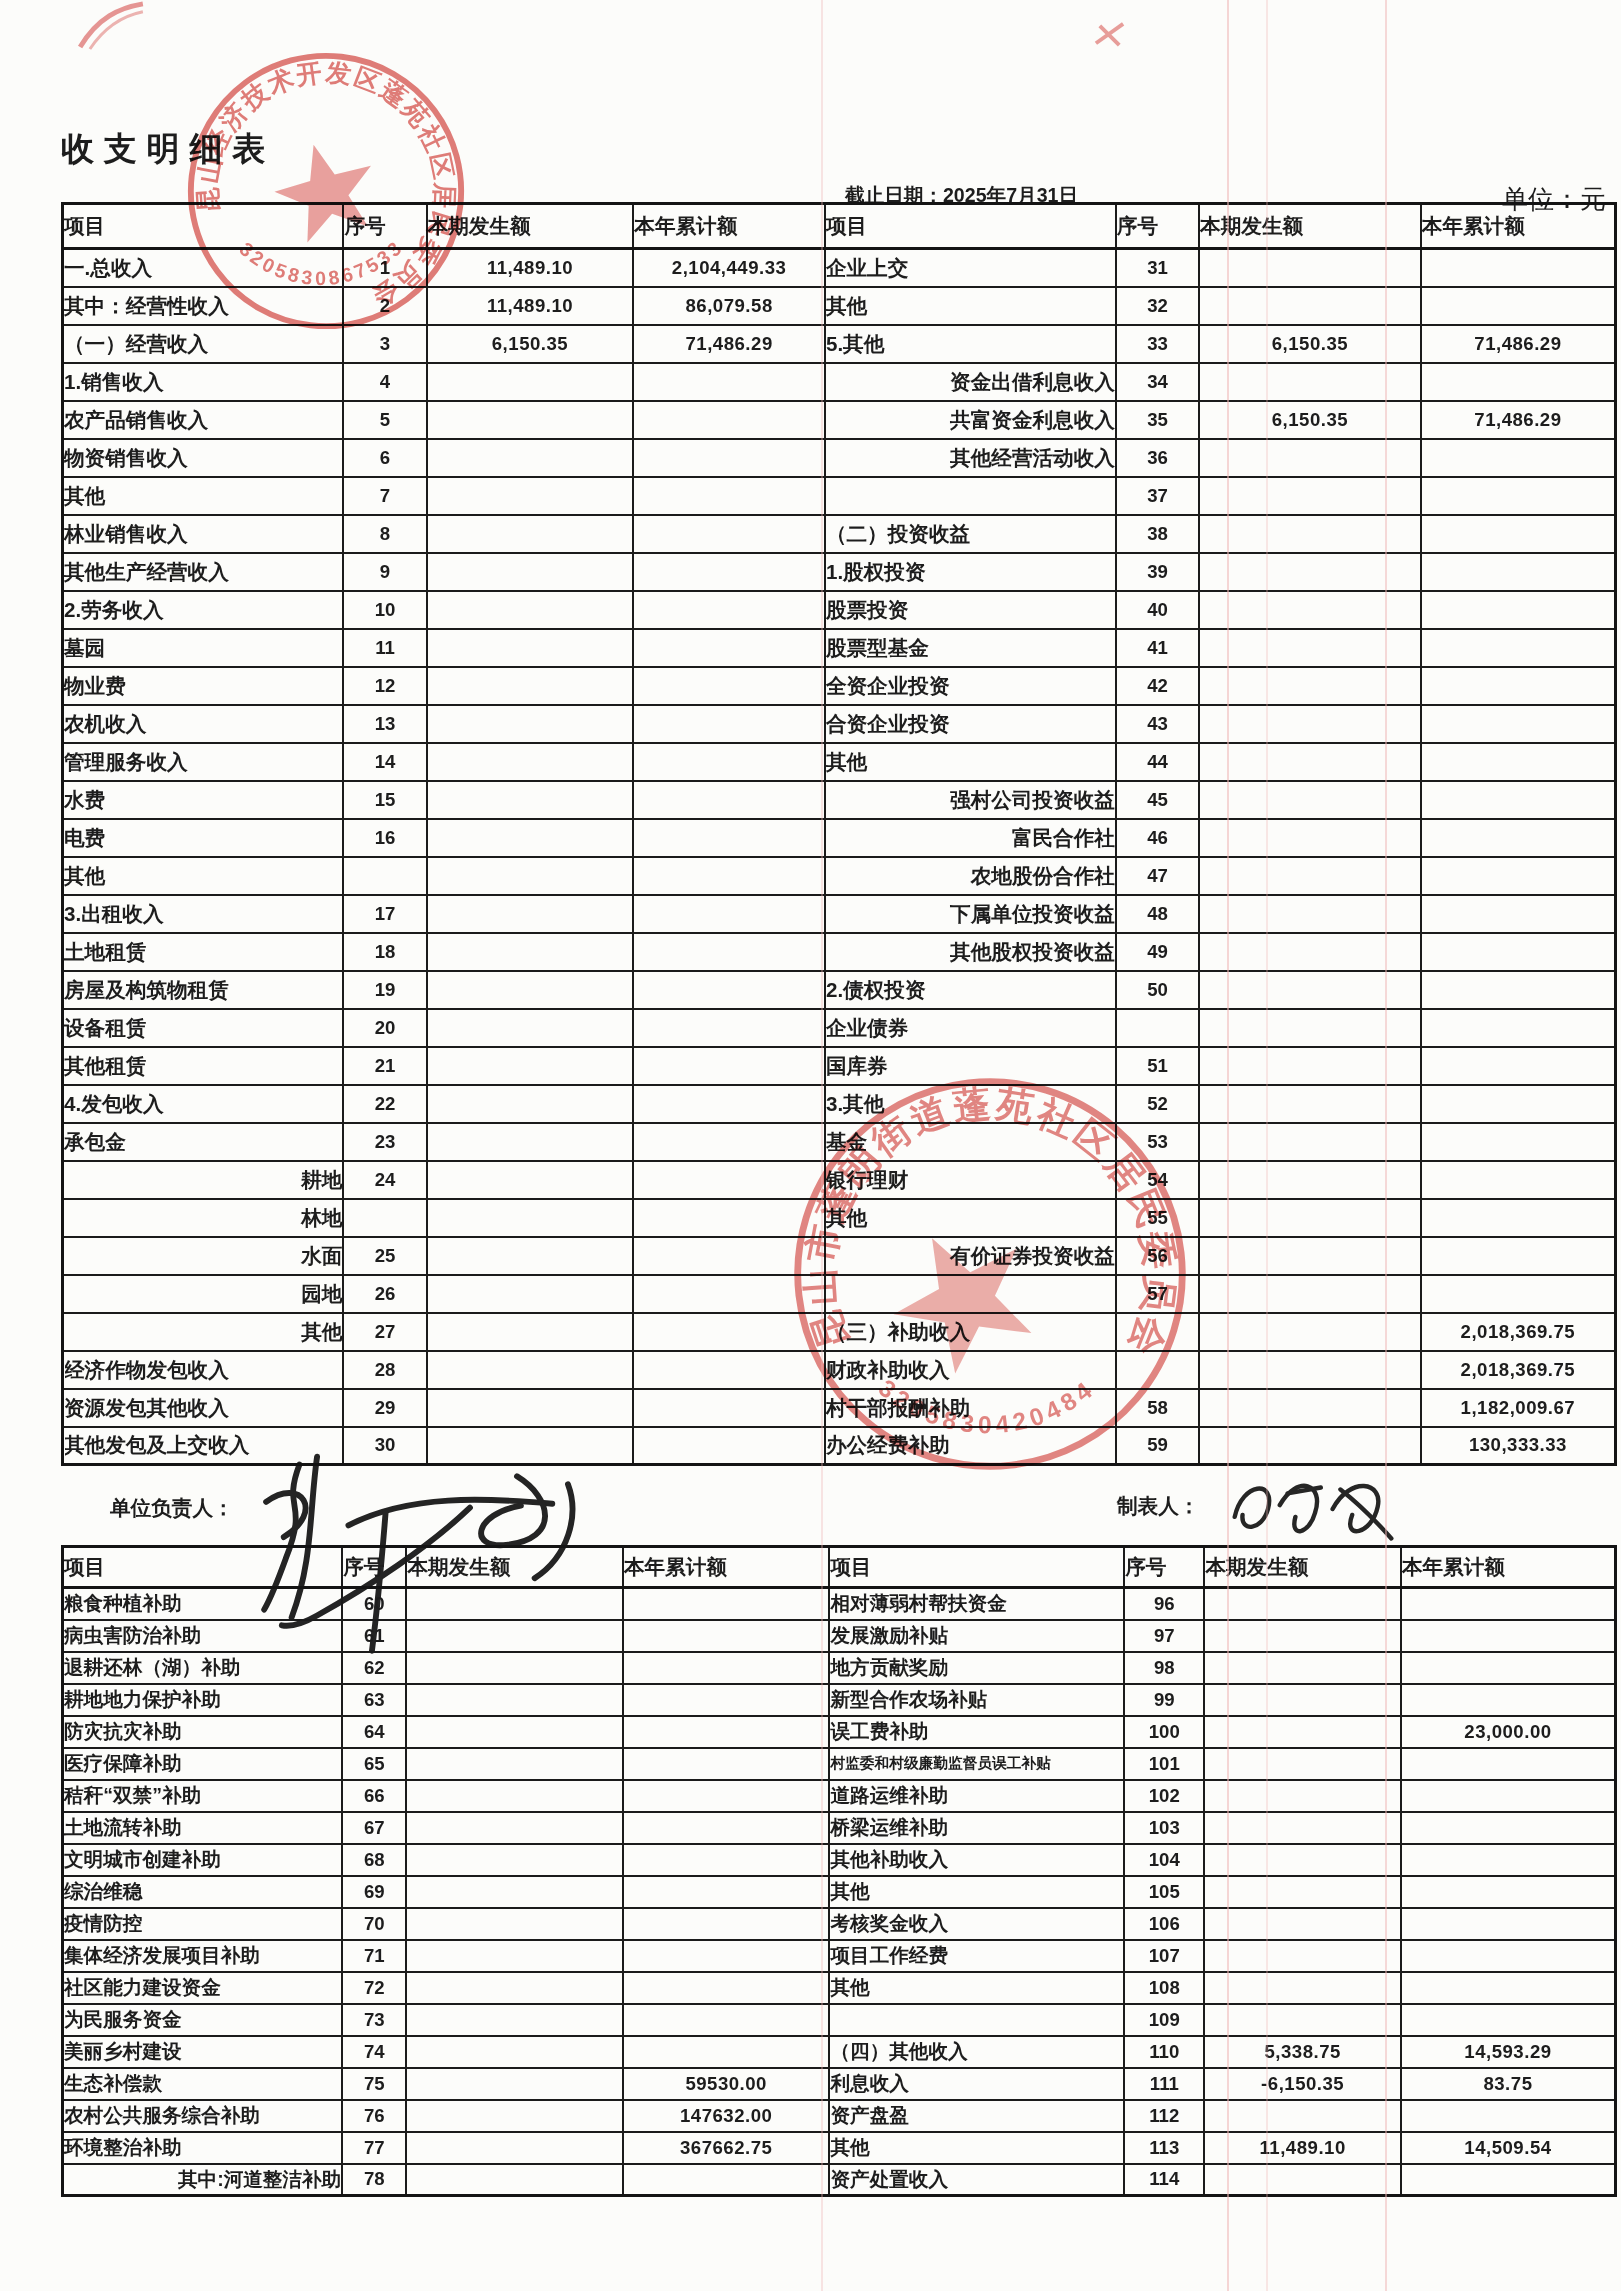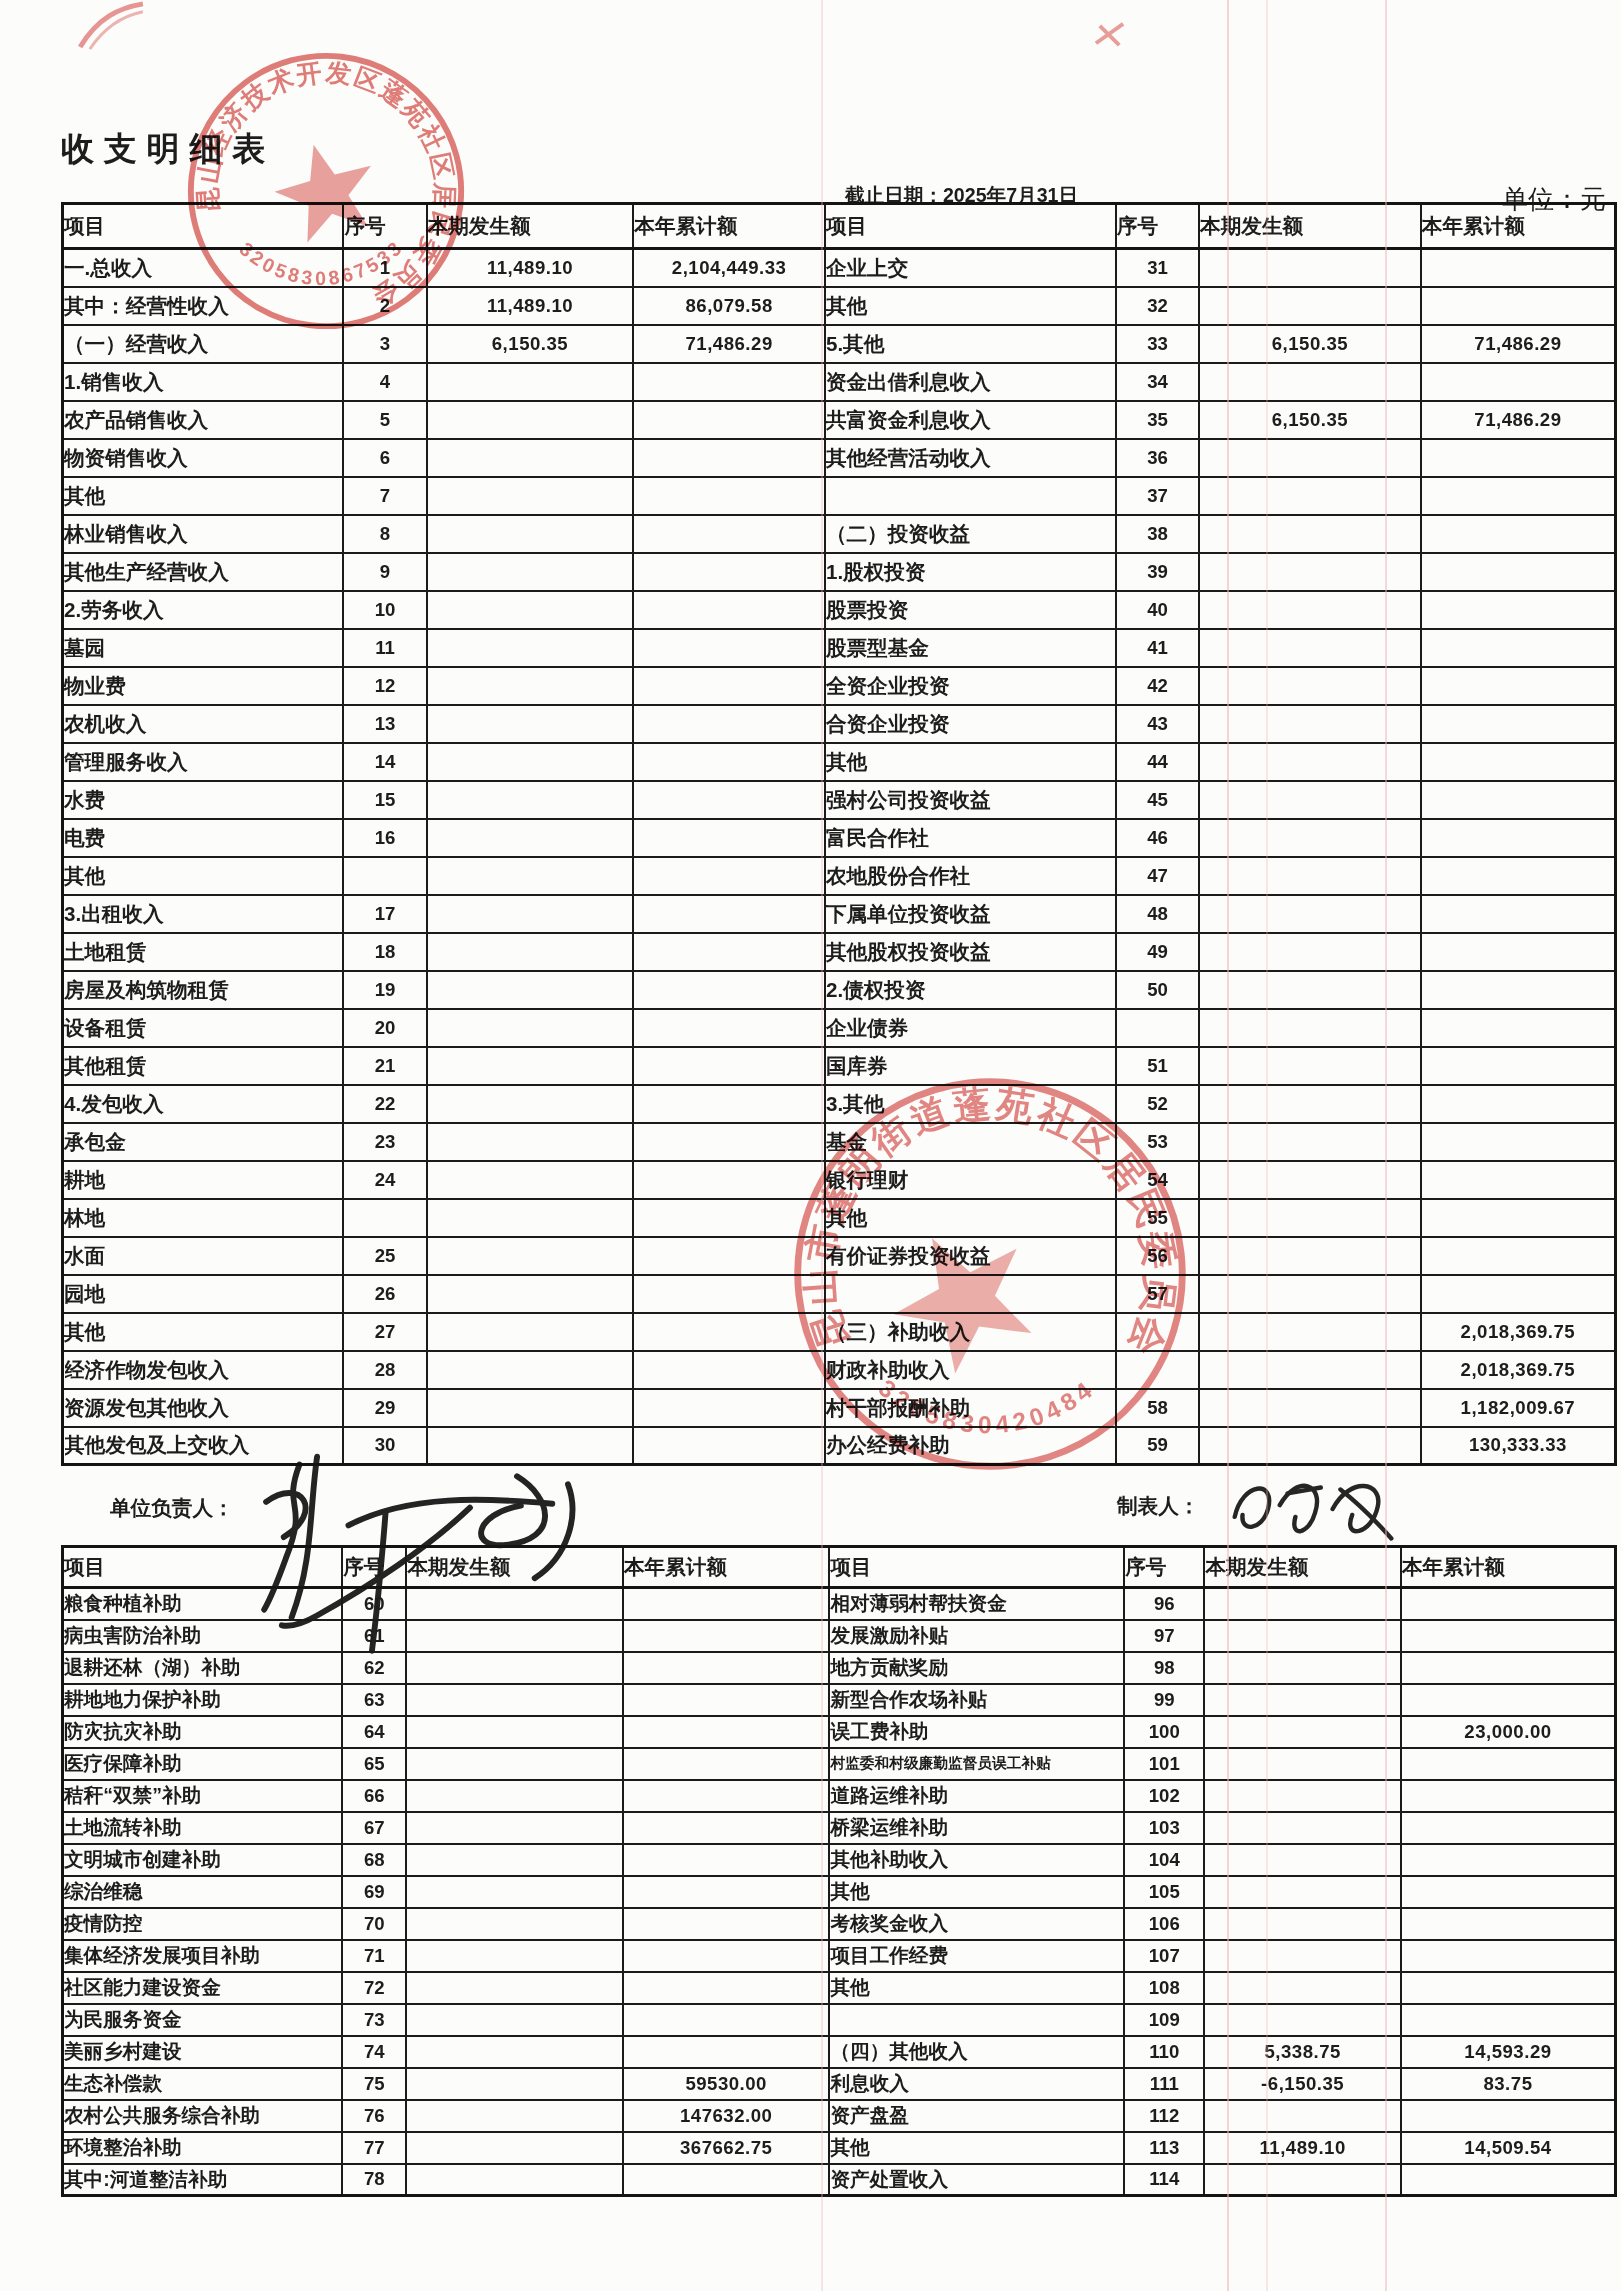--- a/index.html
+++ b/index.html
@@ -14,21 +14,21 @@
   table.sheet{position:absolute;border-collapse:collapse;table-layout:fixed;background:transparent;border:3.9px solid #141414;}
   table.sheet td,table.sheet th{border:2px solid #1b1b1b;padding:0;overflow:hidden;white-space:nowrap;vertical-align:middle;}
   table.sheet th{font-size:20.6px;font-weight:700;text-align:left;border-bottom:3.9px solid #141414;}
   #t1 tr{height:38px;} #t1 tr.head{height:45px;}
   #t2 tr{height:32px;} #t2 tr.head{height:41px;}
   .c-item{text-align:left;font-weight:700;font-size:20.6px;}
   #t2 .c-item{font-size:19.6px;}
   .c-no,.c-num{text-align:center;font-weight:700;font-size:18.6px;}
   .c-num{letter-spacing:0.5px;}
   .lvl0{padding-left:9.8px;} .lvl1{padding-left:23.5px;} .lvl2{padding-left:51px;}
-  .lvl3{padding-left:86px;} .lvl4{padding-left:110px;} .lvl5{padding-left:133px;border-radius:7px;}
+  .lvl3{padding-left:86px;} .lvl4{padding-left:110px;text-align:right;} .lvl5{padding-left:133px;border-radius:7px;}
   td.small{font-size:14.7px !important;}
   .sig-label{font-size:20.6px;font-weight:700;}
   .stamp{pointer-events:none;mix-blend-mode:multiply;}
   .artifact{pointer-events:none;}
   .scanline{top:0;height:2292px;width:2px;background:#eeb4b4;}
 </style>
 </head>
 <body>
 
 <div class="abs page-title">收支明细表</div>

